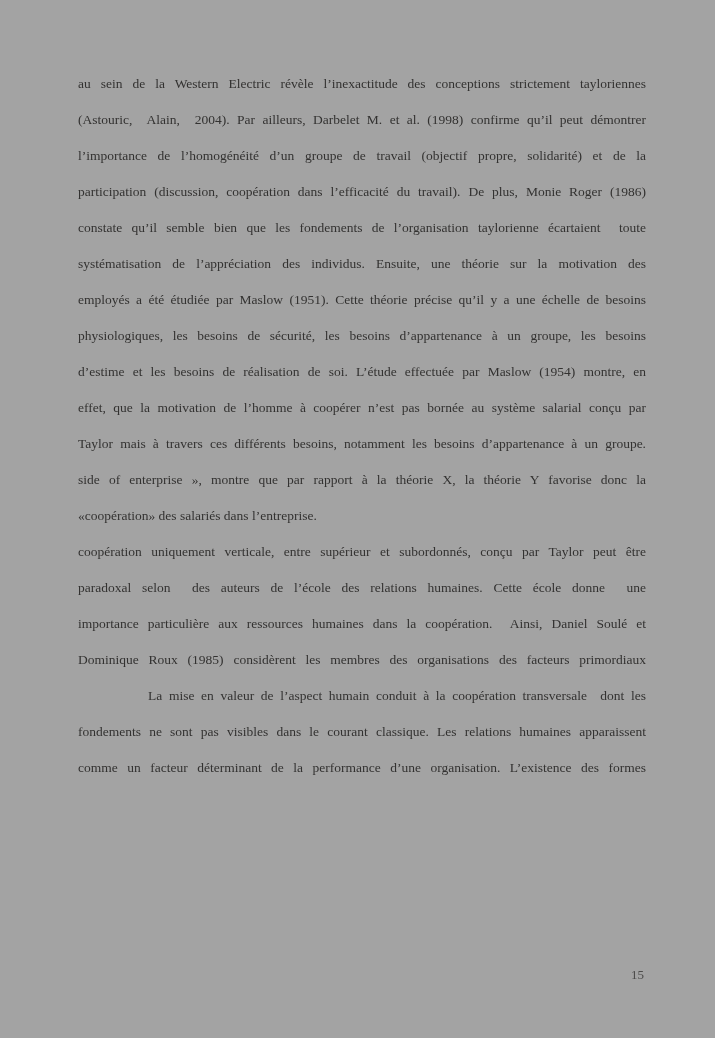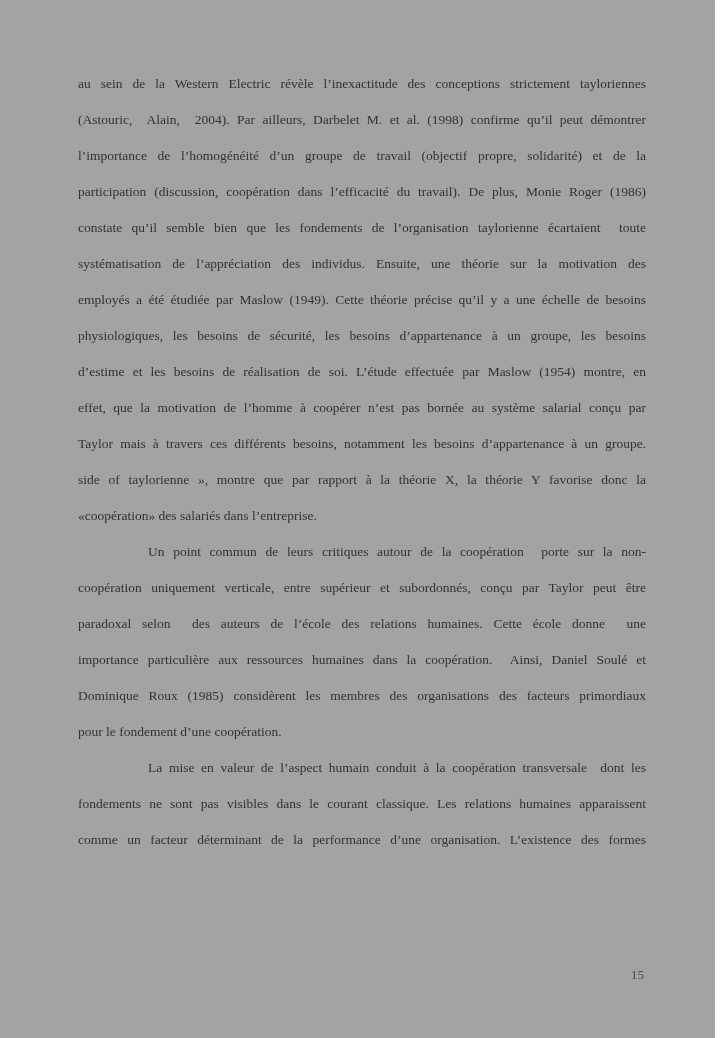--- a/index.html
+++ b/index.html
@@ -51,31 +51,29 @@
 <body>
 
 <div class="page">
   <div class="text-block" id="text-block">
       <div class="line">au sein de la Western Electric révèle l’inexactitude des conceptions strictement tayloriennes</div>
       <div class="line">(Astouric,&nbsp; Alain,&nbsp; 2004). Par ailleurs, Darbelet M. et al. (1998) confirme qu’il peut démontrer</div>
       <div class="line">l’importance de l’homogénéité d’un groupe de travail (objectif propre, solidarité) et de la</div>
       <div class="line">participation (discussion, coopération dans l’efficacité du travail). De plus, Monie Roger (1986)</div>
       <div class="line">constate qu’il semble bien que les fondements de l’organisation taylorienne écartaient&nbsp; toute</div>
       <div class="line">systématisation de l’appréciation des individus. Ensuite, une théorie sur la motivation des</div>
-      <div class="line">employés a été étudiée par Maslow (1949). Cette théorie précise qu’il y a une échelle de besoins</div>
+      <div class="line">employés a été étudiée par Maslow (1951). Cette théorie précise qu’il y a une échelle de besoins</div>
       <div class="line">physiologiques, les besoins de sécurité, les besoins d’appartenance à un groupe, les besoins</div>
       <div class="line">d’estime et les besoins de réalisation de soi. L’étude effectuée par Maslow (1954) montre, en</div>
       <div class="line">effet, que la motivation de l’homme à coopérer n’est pas bornée au système salarial conçu par</div>
       <div class="line">Taylor mais à travers ces différents besoins, notamment les besoins d’appartenance à un groupe.</div>
-      <div class="line">side of taylorienne », montre que par rapport à la théorie X, la théorie Y favorise donc la</div>
+      <div class="line">side of enterprise », montre que par rapport à la théorie X, la théorie Y favorise donc la</div>
       <div class="line endpara">«coopération» des salariés dans l’entreprise.</div>
-      <div class="line indent">Un point commun de leurs critiques autour de la coopération&nbsp; porte sur la non-</div>
       <div class="line">coopération uniquement verticale, entre supérieur et subordonnés, conçu par Taylor peut être</div>
       <div class="line">paradoxal selon&nbsp; des auteurs de l’école des relations humaines. Cette école donne&nbsp; une</div>
       <div class="line">importance particulière aux ressources humaines dans la coopération.&nbsp; Ainsi, Daniel Soulé et</div>
       <div class="line">Dominique Roux (1985) considèrent les membres des organisations des facteurs primordiaux</div>
-      <div class="line endpara">pour le fondement d’une coopération.</div>
       <div class="line indent">La mise en valeur de l’aspect humain conduit à la coopération transversale&nbsp; dont les</div>
       <div class="line">fondements ne sont pas visibles dans le courant classique. Les relations humaines apparaissent</div>
       <div class="line">comme un facteur déterminant de la performance d’une organisation. L’existence des formes</div>
     </div>
   <div class="page-number">15</div>
 </div>
 
 </body></html>

